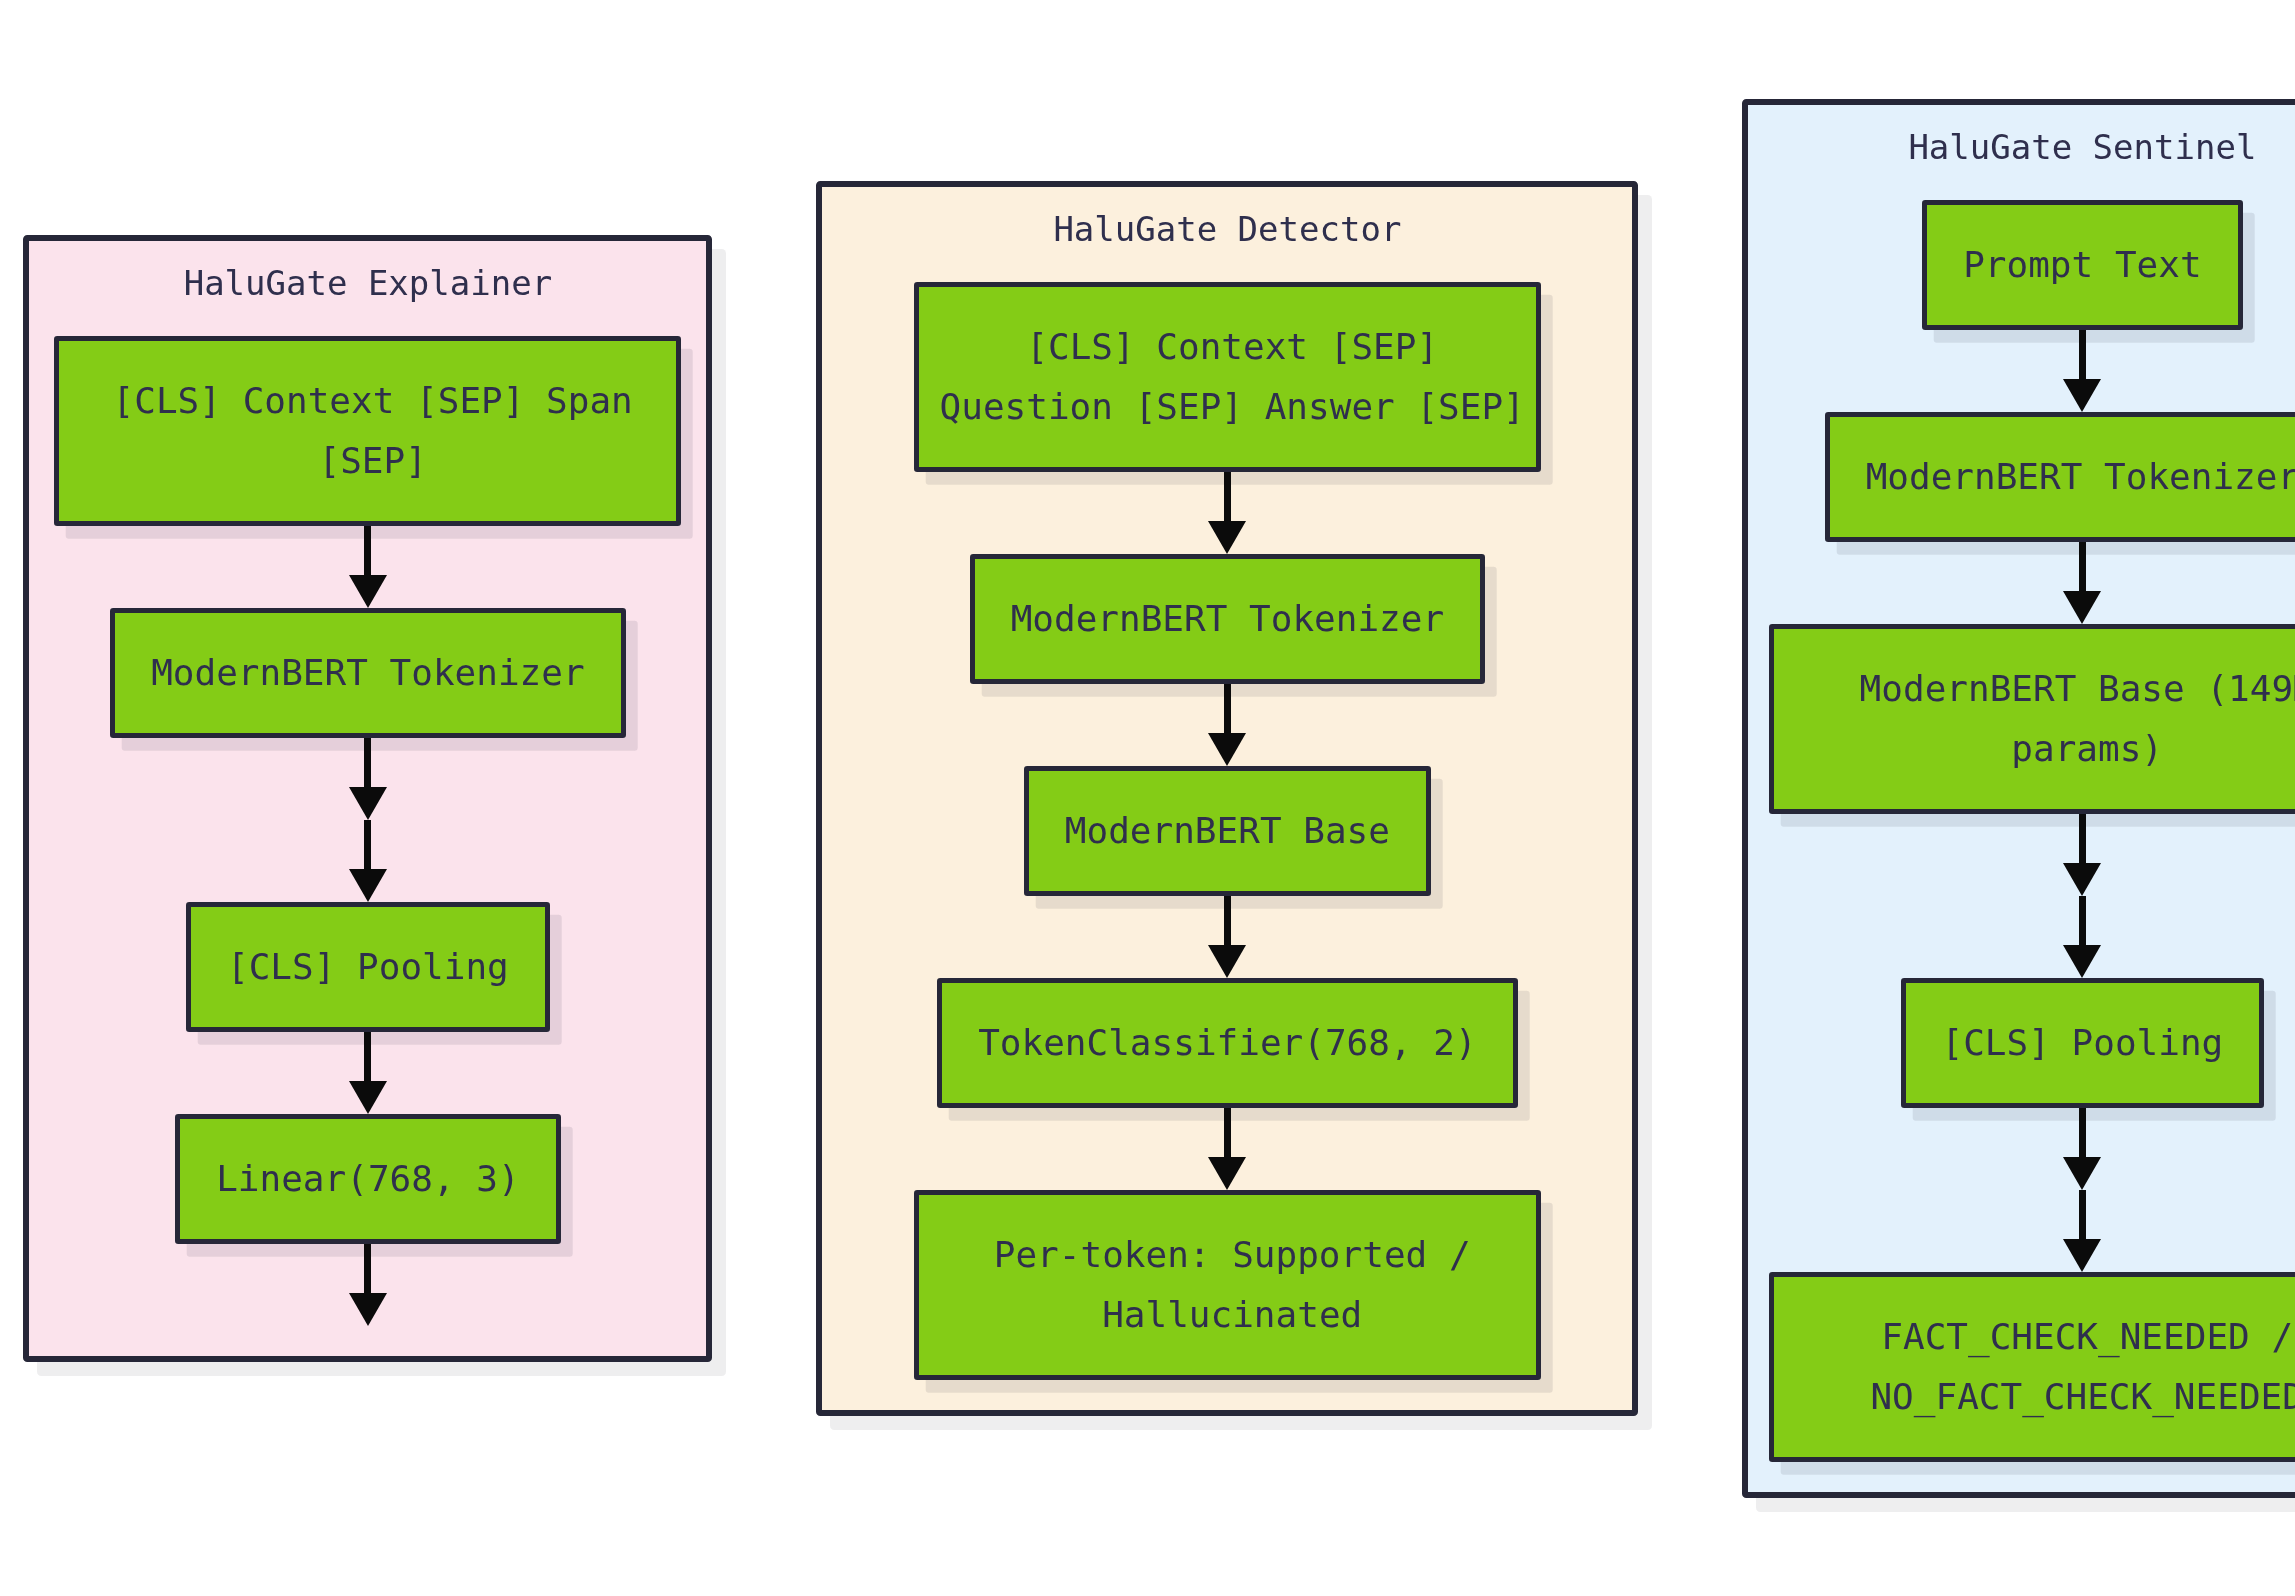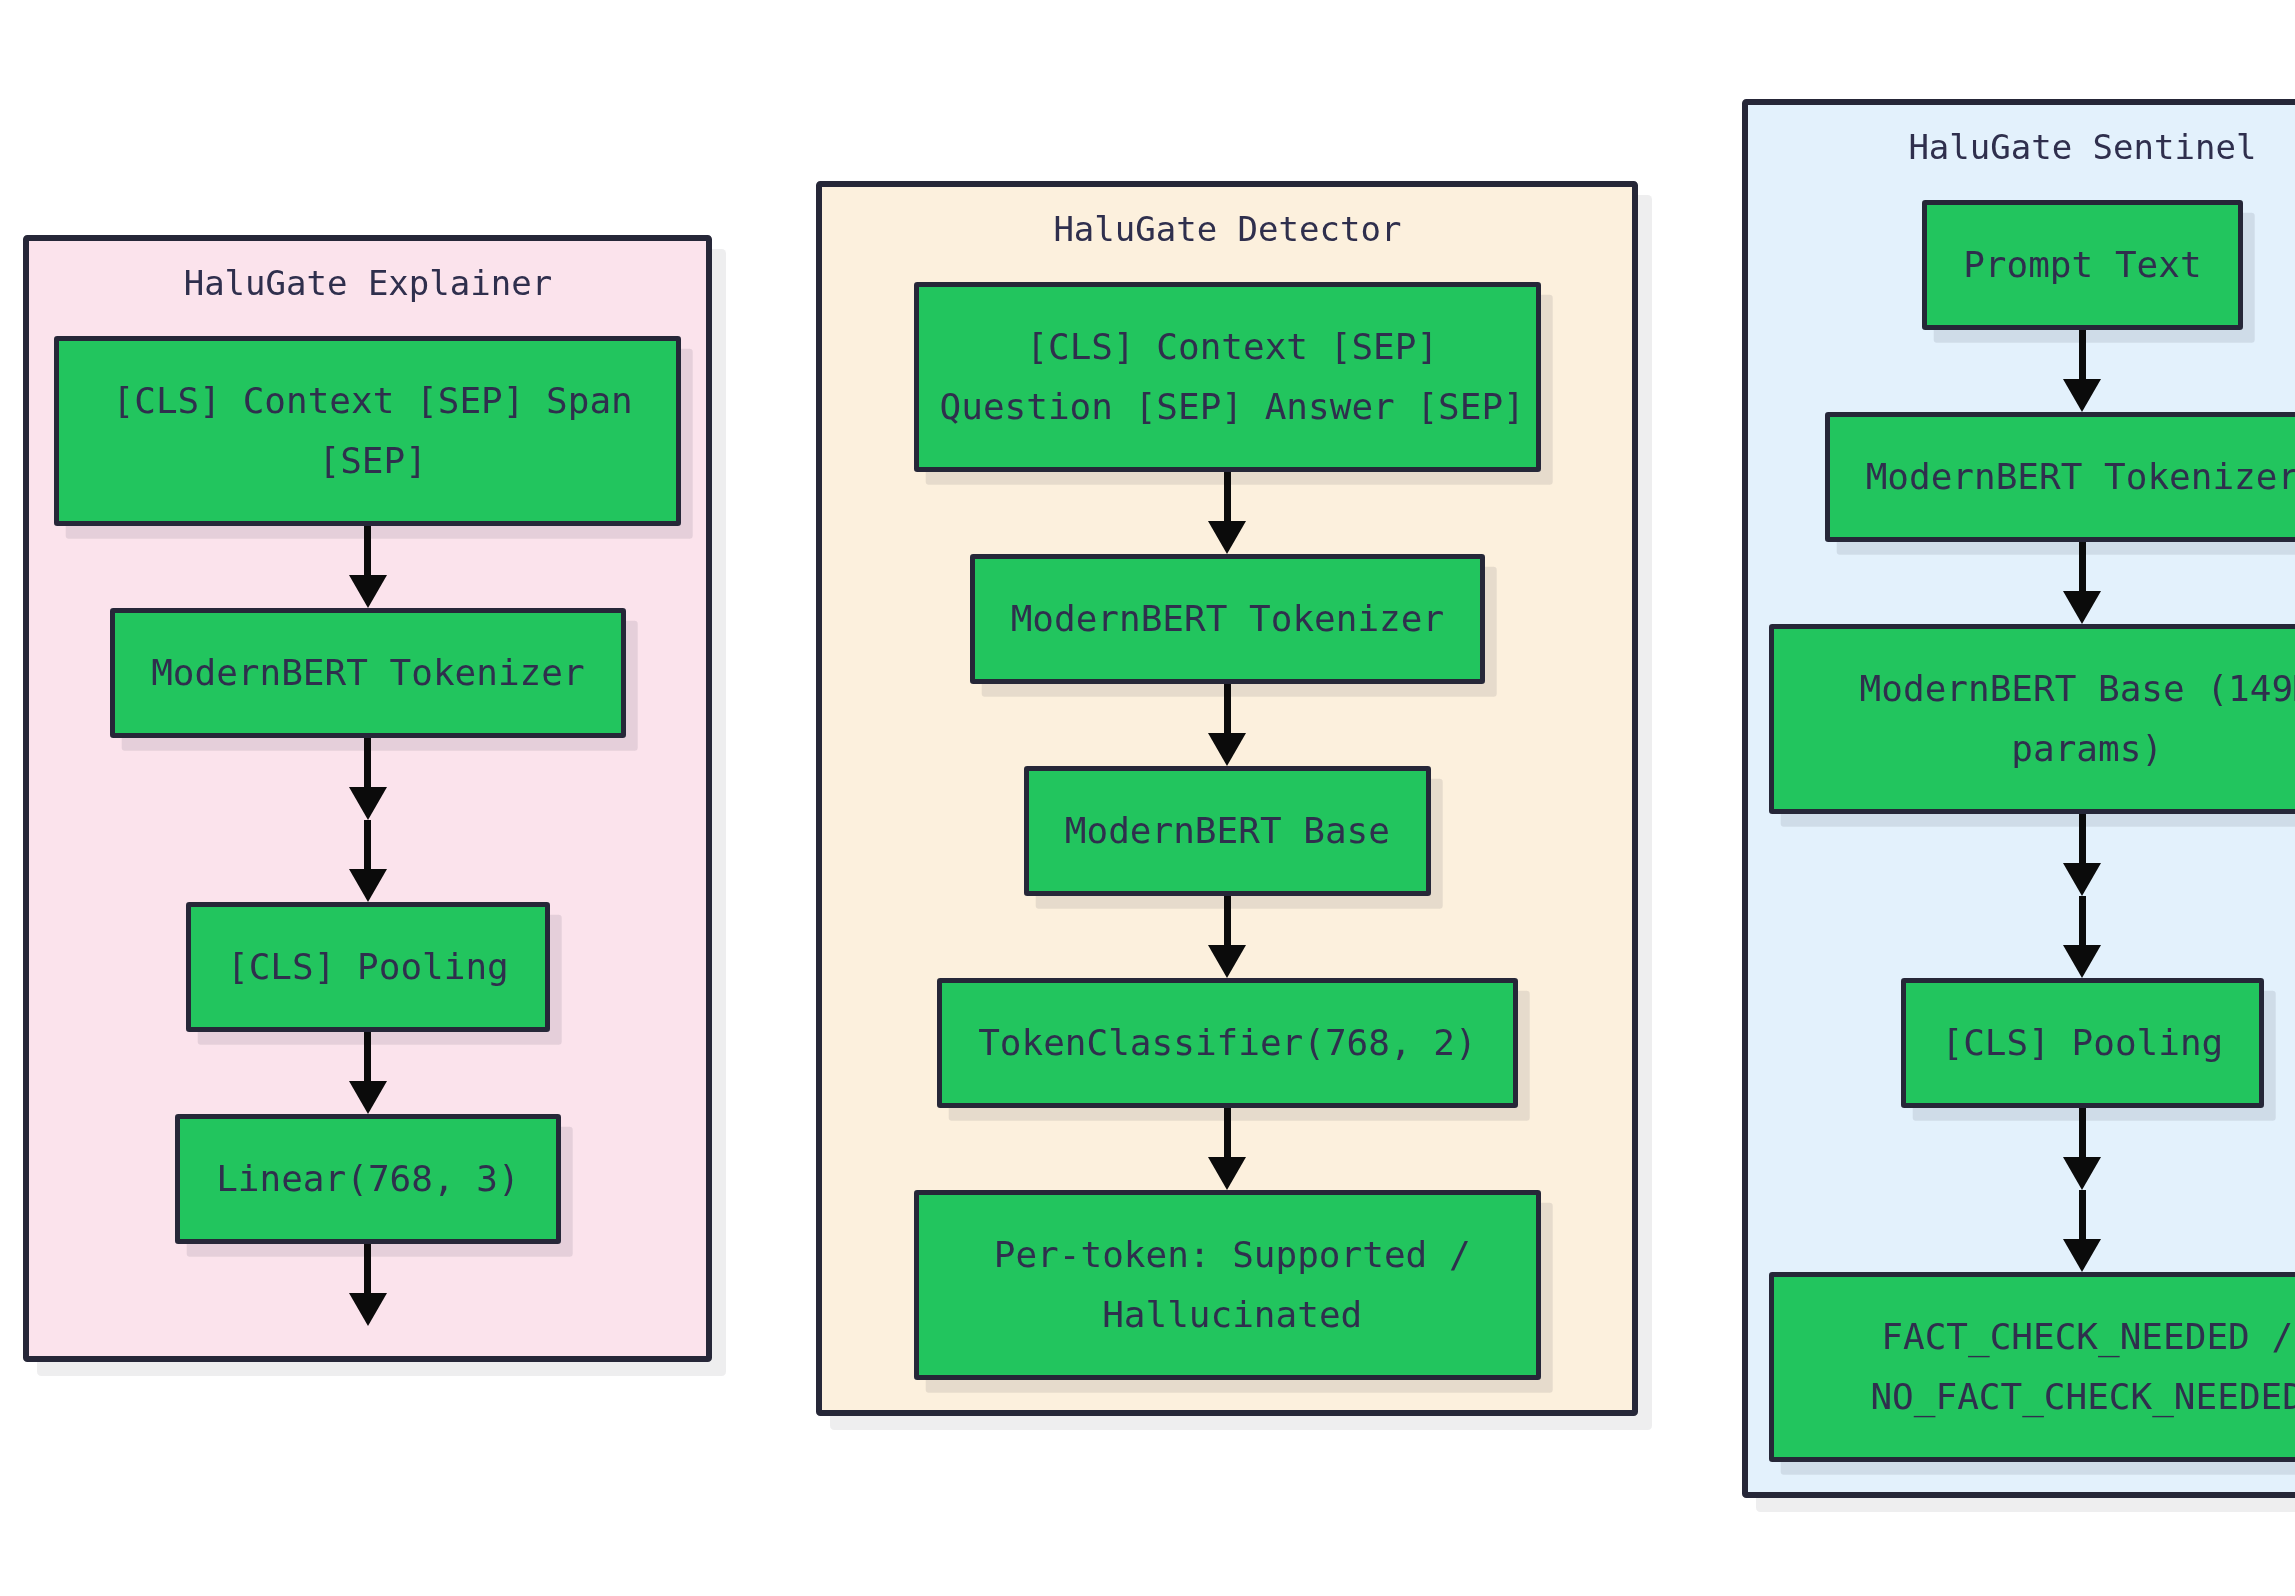--- a/index.html
+++ b/index.html
@@ -38,21 +38,21 @@
     font-family: "DejaVu Sans Mono", monospace;
     font-size: 34px;
     font-weight: 500;
     line-height: 48px;
     color: #2f2f4d;
     white-space: pre;
     text-align: center;
   }
   .box {
     box-sizing: border-box;
-    background: #22c55e;
+    background: #84cc16;
     border: 5.3px solid #262738;
     border-radius: 3.2px;
     padding: 30px 36px;
     font-family: "DejaVu Sans Mono", monospace;
     font-size: 36px;
     font-weight: 500;
     line-height: 60px;
     color: #2f2f4d;
     text-align: center;
     white-space: pre;

